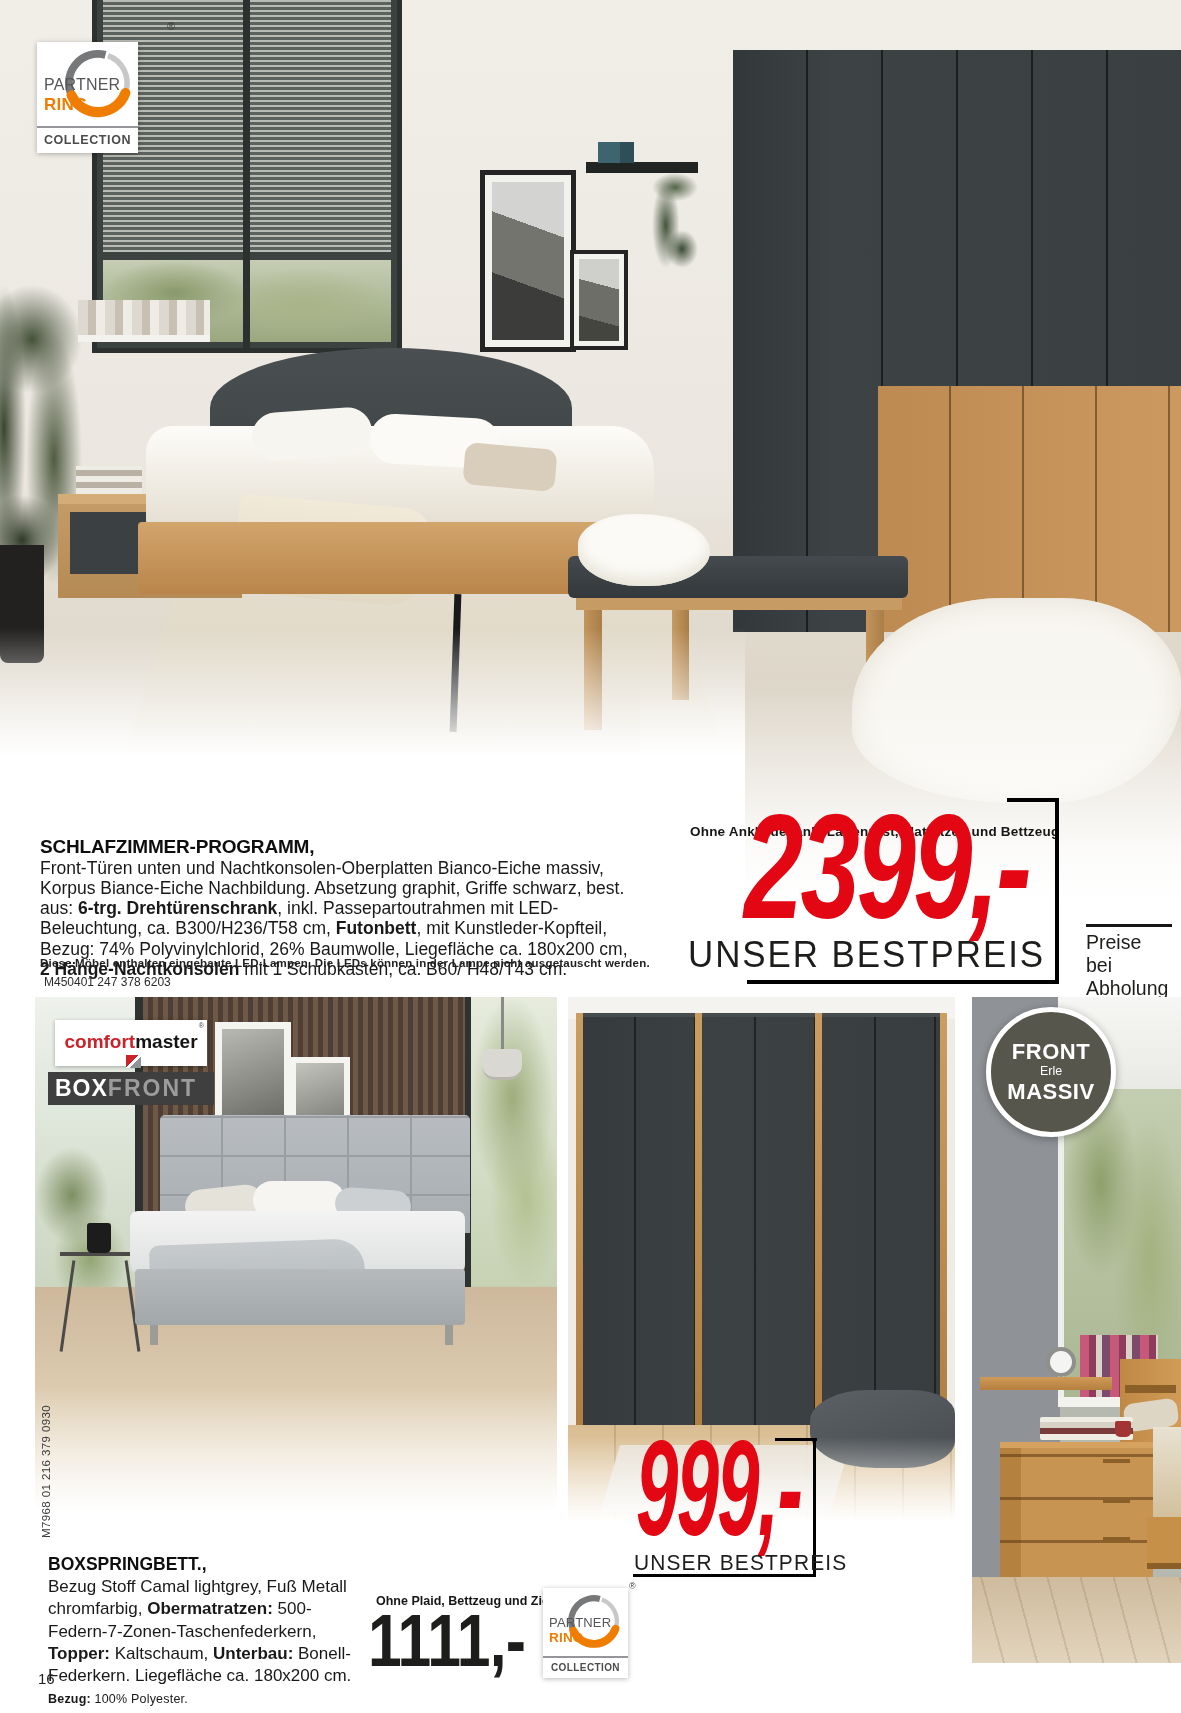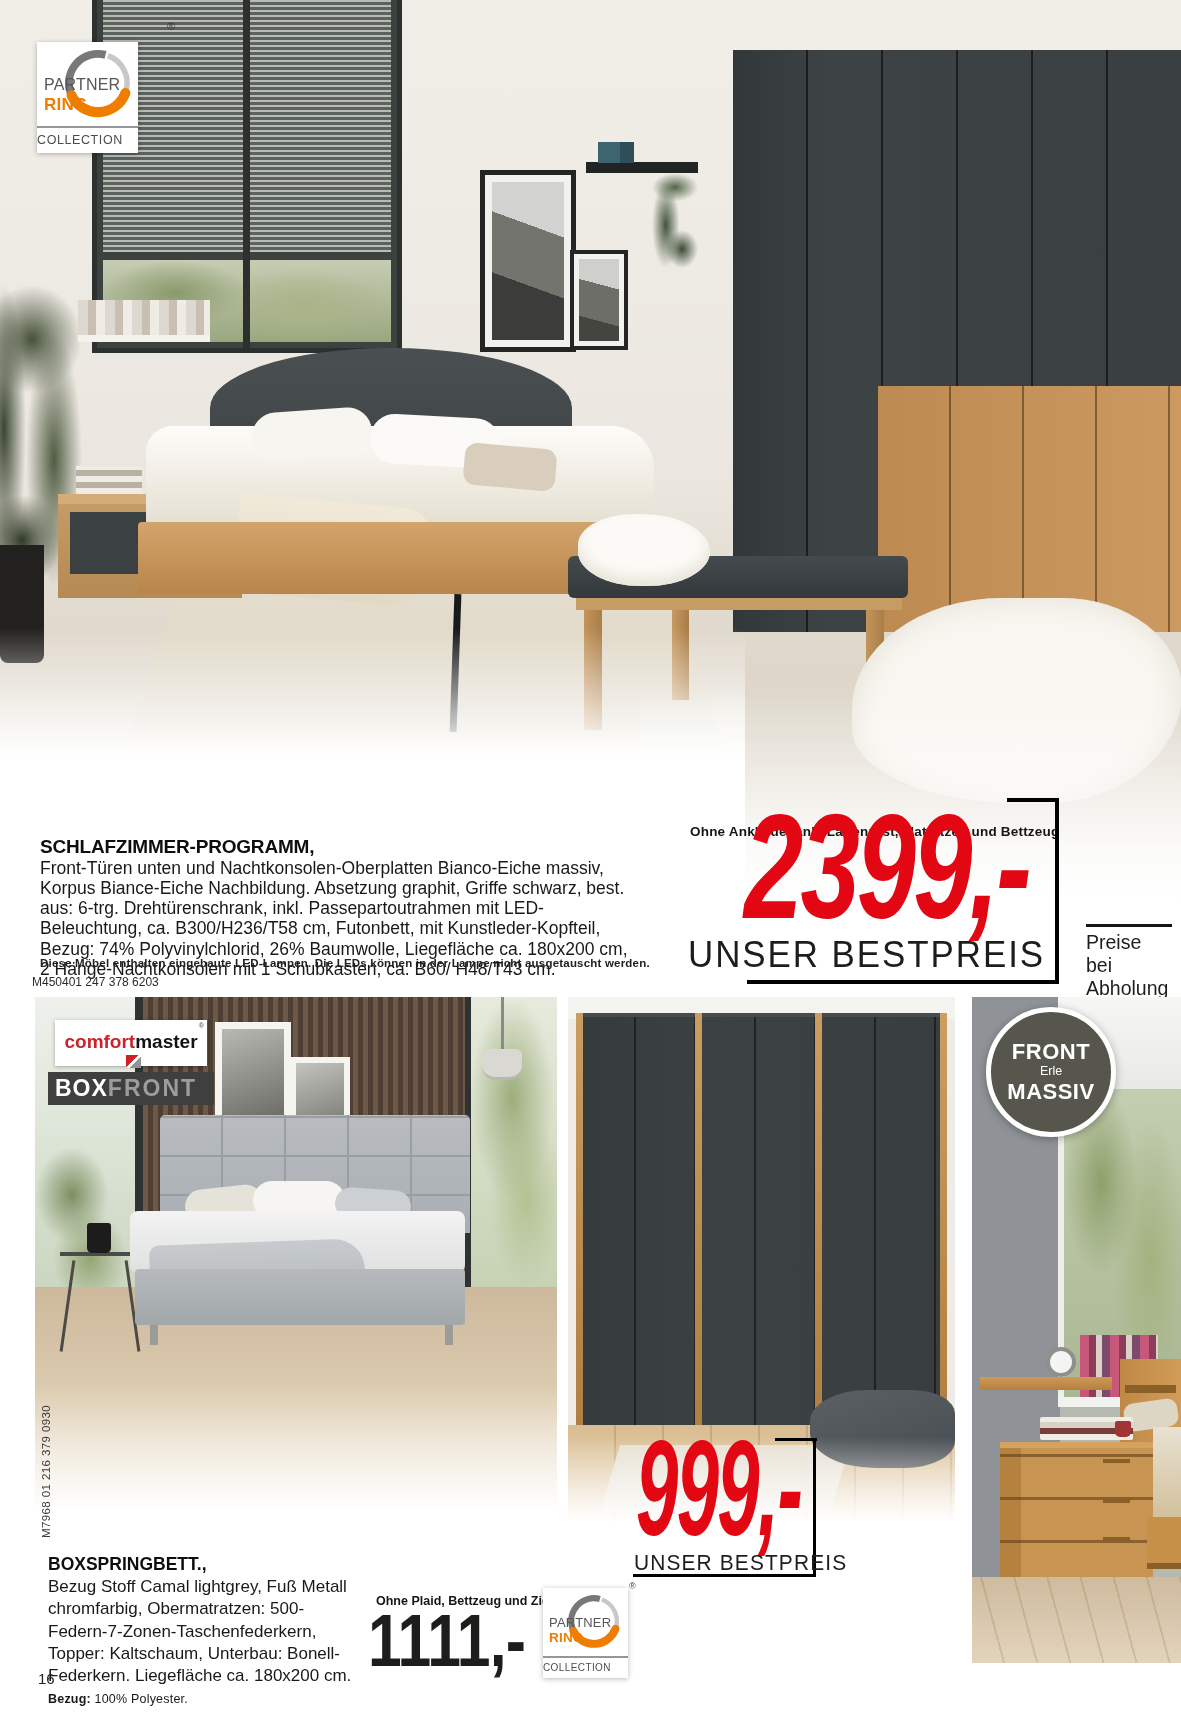--- a/index.html
+++ b/index.html
@@ -85,37 +85,37 @@
   
   .pr-box{background:#fff;box-shadow:0 1px 5px rgba(0,0,0,.28);}
   .pr-top{left:37px;top:42px;width:101px;}
   .pr-main{position:relative;height:84px;}
   .pr-ring{position:absolute;}
   .pr-top .pr-ring{left:24px;top:4px;width:74px;height:74px;}
   .pr-t1{position:absolute;color:#56565a;letter-spacing:.2px;}
   .pr-t2{position:absolute;color:#ee7d00;font-weight:bold;letter-spacing:.2px;}
   .pr-top .pr-t1{left:7px;top:34px;font-size:16px;}
   .pr-top .pr-t2{left:7px;top:53px;font-size:17px;}
-  .pr-coll{border-top:2px solid #96969a;font-weight:normal;color:#4c4c4e;}
+  .pr-coll{border-top:2px solid #96969a;text-align:center;font-weight:bold;color:#4c4c4e;}
   .pr-top .pr-coll{font-size:12.5px;letter-spacing:.6px;padding:5px 0 6px;}
   .pr-reg-top{left:167px;top:20px;font-size:11px;color:#3a3a3c;}
   .pr-bot{left:543px;top:1588px;width:85px;}
   .pr-bot .pr-main{height:68px;}
   .pr-bot .pr-ring{left:22px;top:4px;width:58px;height:58px;}
   .pr-bot .pr-t1{left:6px;top:27px;font-size:13px;}
   .pr-bot .pr-t2{left:6px;top:42px;font-size:13.5px;}
   .pr-bot .pr-coll{font-size:10px;letter-spacing:.4px;padding:4px 0 5px;}
   .pr-reg-bot{left:629px;top:1581px;font-size:9px;color:#3a3a3c;}
 
   
   .offer1-title{left:40px;top:836px;font-size:19px;font-weight:bold;color:#0e0e0e;letter-spacing:-.2px;}
   .offer1-desc{left:40px;top:858px;width:596px;font-size:17.5px;line-height:1.15;color:#191919;}
   .offer1-fine{left:40px;top:957px;font-size:11.5px;font-weight:bold;letter-spacing:.2px;color:#222;}
-  .offer1-art{left:32px;top:975px;font-size:12px;color:#2b2b2b;}
-  .rt-b{font-weight:normal;}
+  .offer1-art{left:44px;top:975px;font-size:12px;color:#2b2b2b;}
+  .rt-b{font-weight:bold;}
   .rt-sm{font-size:12.5px;font-weight:bold;letter-spacing:.2px;}
   .rt-sm.rt-n{font-weight:normal;}
 
   
   .note-1{left:690px;top:792px;font-size:13.5px;font-weight:bold;color:#161616;letter-spacing:.2px;margin-top:32px;}
   .price-1{left:744px;top:793px;font-size:148px;line-height:1;font-style:italic;font-weight:bold;
     color:#e30613;letter-spacing:-4px;transform:scaleX(.72);transform-origin:left top;white-space:nowrap;}
   .label-1{left:688px;top:934px;font-size:36px;color:#1d1d1b;letter-spacing:2px;
     transform:scaleX(.97);transform-origin:left top;white-space:nowrap;}
   .bracket-1{left:747px;top:798px;width:308px;height:182px;

